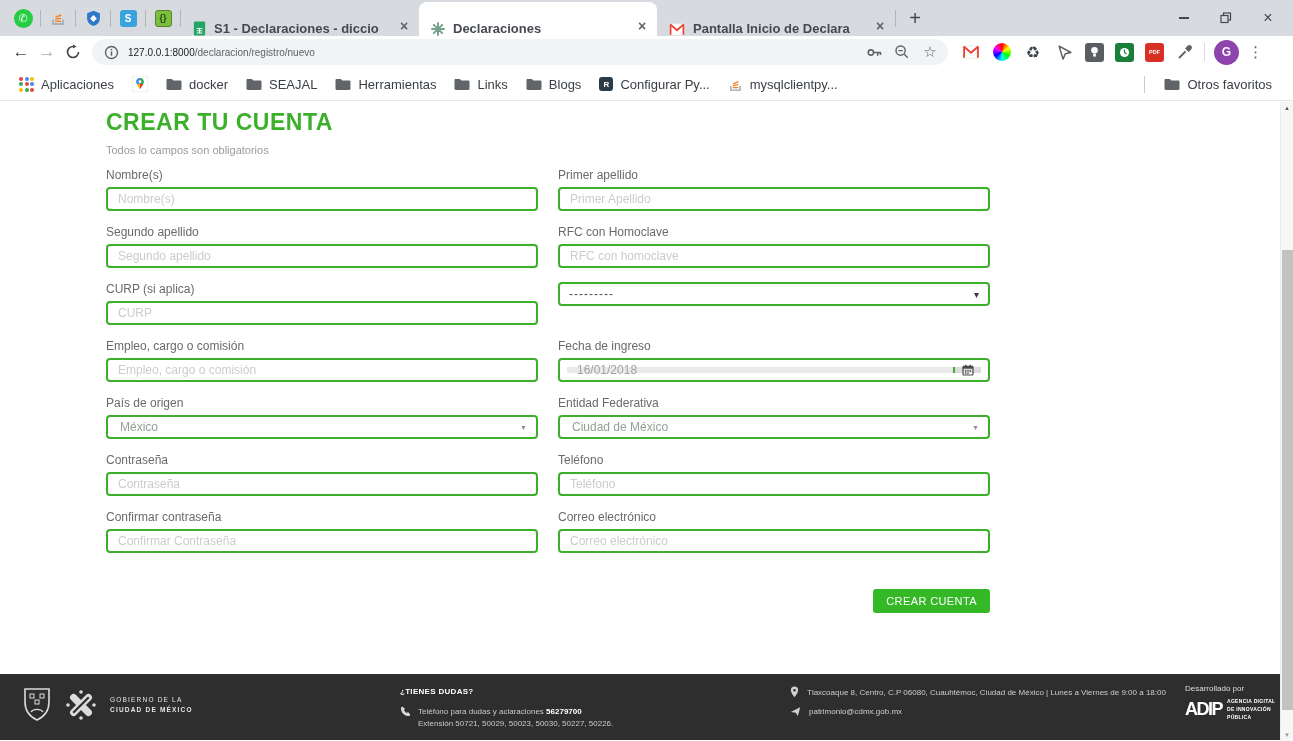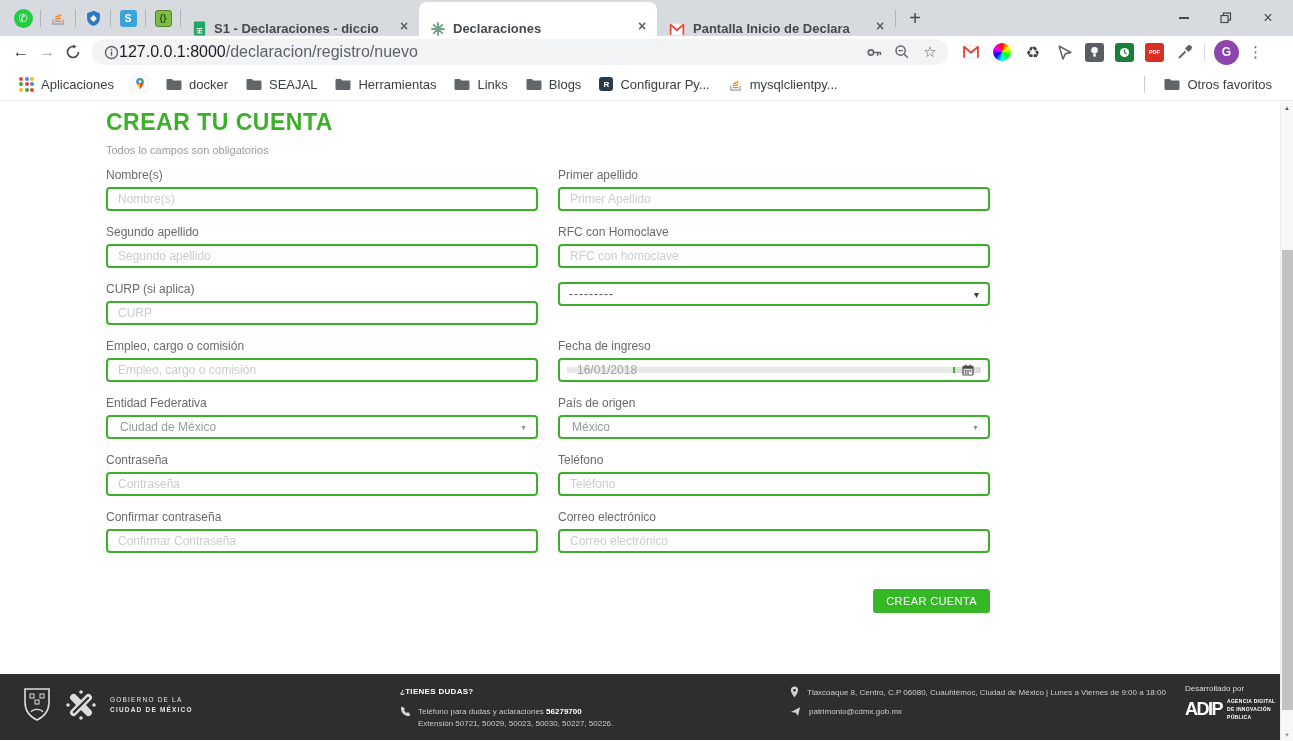--- a/index.html
+++ b/index.html
@@ -32,21 +32,21 @@
   .ic-s { background:#3aa3dc; }
   .ic-br { background:#7cbf3f; border:1px solid #55822a; color:#2c4413; font-size:9px; }
 
   
   .toolbar { height:32px; background:#fff; display:flex; align-items:center; padding:0 8px; }
   .navbtn { width:26px; height:26px; display:flex; align-items:center; justify-content:center;
     font-size:17px; color:#46494d; }
   .navbtn.disabled { color:#a9acb0; }
   .omnibox { height:26px; flex:0 0 856px; background:#f1f3f4; border-radius:13px; margin-left:6px;
     display:flex; align-items:center; padding:0 4px 0 12px; }
-  .omni-url { font-size:16px; white-space:nowrap; }
+  .omni-url { font-size:10px; margin-left:9px; white-space:nowrap; }
   .host { color:#202124; } .path { color:#5f6368; }
   .omni-sp { flex:1; }
   .omni-ic { width:28px; display:flex; align-items:center; justify-content:center; }
   .star { font-size:15px; color:#5f6368; }
   .ext { display:flex; align-items:center; gap:11px; margin-left:13px; }
   .extic { width:20px; height:20px; display:flex; align-items:center; justify-content:center; }
   .wheel { width:18px; height:18px; border-radius:50%;
     background:conic-gradient(#f00,#ff0,#0f0,#0ff,#00f,#f0f,#f00); }
   .recy { font-size:16px; color:#3e4347; }
   .sq { border-radius:3px; display:flex; align-items:center; justify-content:center; }
@@ -416,30 +416,30 @@
                 <rect x="7.6" y="6.2" width="1.4" height="1.4"></rect>
                   <rect x="3" y="8.5" width="1.4" height="1.4"></rect>
                 <rect x="5.3" y="8.5" width="1.4" height="1.4"></rect>
               </g>
             </svg>
           </div>
         </div>
       </div>
 
       <div class="cell">
+        <div class="flabel">País de origen</div>
+        <div class="fbox selectbox sel2">
+          <span class="sel-val">México</span>
+          <span class="arr-small">▼</span>
+        </div>
+      </div>
+      <div class="cell">
         <div class="flabel">Entidad Federativa</div>
         <div class="fbox selectbox sel2">
           <span class="sel-val">Ciudad de México</span>
-          <span class="arr-small">▼</span>
-        </div>
-      </div>
-      <div class="cell">
-        <div class="flabel">País de origen</div>
-        <div class="fbox selectbox sel2">
-          <span class="sel-val">México</span>
           <span class="arr-small">▼</span>
         </div>
       </div>
 
       <div class="cell">
         <div class="flabel">Contraseña</div>
         <input class="fbox" type="text" placeholder="Contraseña" style="">
       </div>
       <div class="cell">
         <div class="flabel">Teléfono</div>

